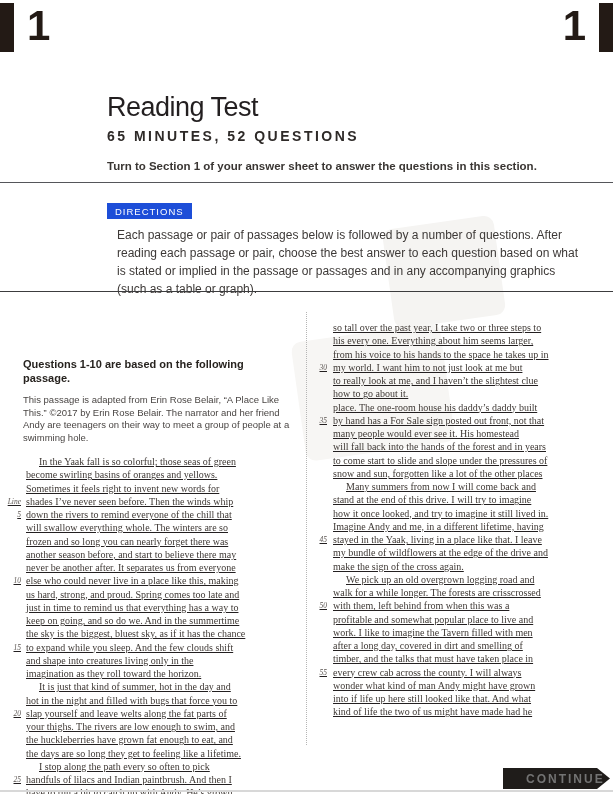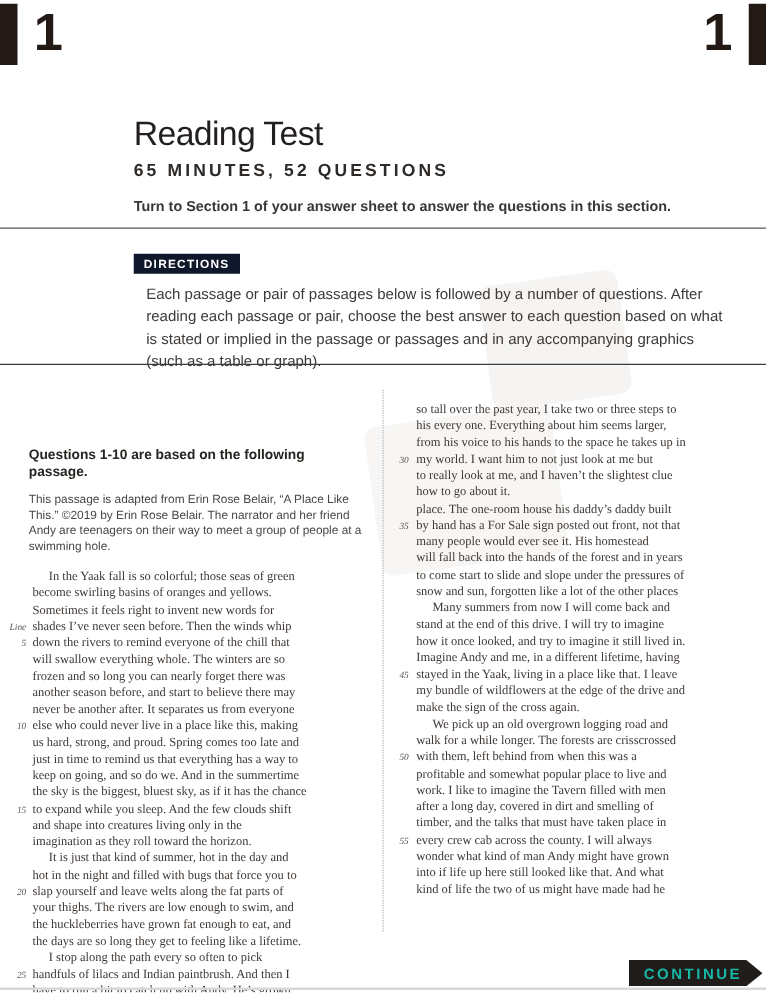--- a/index.html
+++ b/index.html
@@ -18,53 +18,53 @@
   .corner-num.left{left:27px;}
   .corner-num.right{right:27px;}
   
   .title{position:absolute;left:107px;top:92px;font-size:27px;font-weight:400;letter-spacing:-0.5px;color:#231f20;}
   .subtitle{position:absolute;left:107px;top:128px;font-size:14px;font-weight:700;letter-spacing:2.5px;color:#2e2a28;}
   .instruction{position:absolute;left:107px;top:160px;font-size:11.5px;font-weight:700;color:#3a3633;}
   .rule-1{position:absolute;left:0;top:182px;width:613px;height:0;border-top:1.5px solid #55565a;}
   .rule-2{position:absolute;left:0;top:291px;width:613px;height:0;border-top:1.5px solid #3c3c3e;}
   
   .dir-label{
-    position:absolute;left:107px;top:203px;background:#0f172a;color:#ffffff;
-    font-size:9.5px;font-weight:700;letter-spacing:1px;padding:3px 8px 2px 8px;
+    position:absolute;left:107px;top:203px;background:#1d4ed8;color:#ffffff;
+    font-size:9.5px;font-weight:400;letter-spacing:1px;padding:3px 8px 2px 8px;
   }
   .dir-body{
     position:absolute;left:117px;top:226px;width:462px;font-size:12px;line-height:18px;color:#3d3937;
   }
   
   .wm{position:absolute;border-radius:10px;transform:rotate(-8deg);}
   .wm.a{left:388px;top:222px;width:112px;height:100px;background:#f5f4f2;}
   .wm.b{left:298px;top:332px;width:150px;height:120px;background:#f7f6f4;}
   
   .col-divider{position:absolute;left:306px;top:312px;height:433px;border-left:1px dotted #b5b5b5;}
   .col-left{position:absolute;left:6px;top:313px;width:298px;}
   .col-right{position:absolute;left:315px;top:310px;width:293px;}
   .q-heading{font-size:11px;font-weight:700;line-height:14px;color:#27231f;width:262px;margin-left:17px;margin-top:44px;}
   .p-intro{font-size:9.5px;line-height:12.5px;color:#4a4644;width:272px;margin-left:17px;margin-top:9px;}
   .plines{margin-top:11px;}
-  .pline{display:flex;align-items:flex-start;height:13.25px;line-height:13.25px;}
+  .pline{display:flex;align-items:flex-start;height:13.25px;line-height:13.25px;text-decoration:underline;}
   .pnum{
     flex:0 0 15px;text-align:right;padding-right:5px;
     font-family:"Liberation Serif",serif;font-style:italic;font-size:7.5px;color:#5a5450;
   }
   .col-right .pnum{flex-basis:12px;padding-right:6px;}
   .ptext{
     font-family:"Liberation Serif",serif;font-size:10px;color:#3e3834;white-space:nowrap;
   }
   .ptext.indent{padding-left:13px;}
   
   .page-num{position:absolute;left:0;top:770px;width:613px;text-align:center;font-size:9px;color:#b3b3b3;}
   .continue-btn{
     position:absolute;left:503px;top:768px;width:107px;height:21px;background:#1f1c1a;
-    color:#14b8a6;font-size:12px;font-weight:700;letter-spacing:2px;
-    display:flex;align-items:center;justify-content:flex-start;padding-left:12px;box-sizing:border-box;
+    color:#737373;font-size:12px;font-weight:700;letter-spacing:2px;
+    display:flex;align-items:center;justify-content:flex-start;padding-left:23px;box-sizing:border-box;
     clip-path:polygon(0 0,calc(100% - 13px) 0,100% 50%,calc(100% - 13px) 100%,0 100%);
     cursor:pointer;border:none;
   }
   .bottom-edge{position:absolute;left:0;top:790px;width:613px;height:2px;background:#d8d8d8;}
 </style>
 </head>
 <body>
 
 <div class="page">
 
@@ -82,21 +82,21 @@
   <div class="rule-1"></div>
 
   <div class="dir-label">DIRECTIONS</div>
   <div class="dir-body">Each passage or pair of passages below is followed by a number of questions. After reading each passage or pair, choose the best answer to each question based on what is stated or implied in the passage or passages and in any accompanying graphics (such as a table or graph).</div>
   <div class="rule-2"></div>
 
   <div class="col-divider"></div>
 
   <div class="col-left">
     <div class="q-heading">Questions 1-10 are based on the following passage.</div>
-    <div class="p-intro">This passage is adapted from Erin Rose Belair, “A Place Like This.” ©2019 by Erin Rose Belair. The narrator and her friend Andy are teenagers on their way to meet a group of people at a swimming hole.</div>
+    <div class="p-intro">This passage is adapted from Erin Rose Belair, “A Place Like This.” ©2017 by Erin Rose Belair. The narrator and her friend Andy are teenagers on their way to meet a group of people at a swimming hole.</div>
     <div class="plines" id="left-lines">
         <div class="pline">
           <span class="pnum"></span>
           <span class="ptext indent">In the Yaak fall is so colorful; those seas of green</span>
         </div>
         <div class="pline">
           <span class="pnum"></span>
           <span class="ptext">become swirling basins of oranges and yellows.</span>
         </div>
         <div class="pline">

